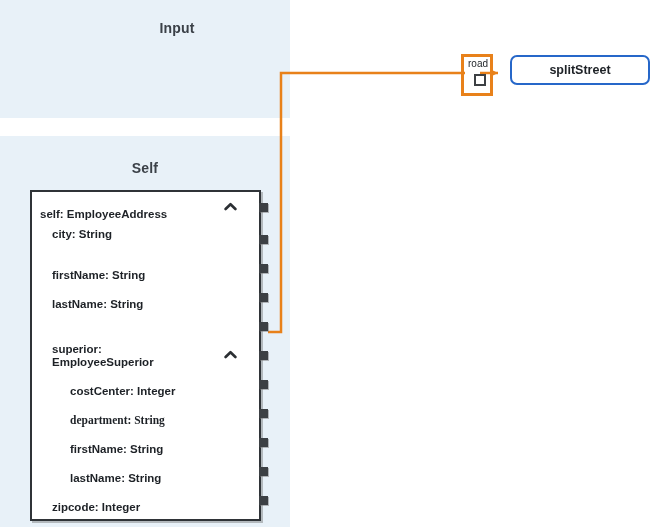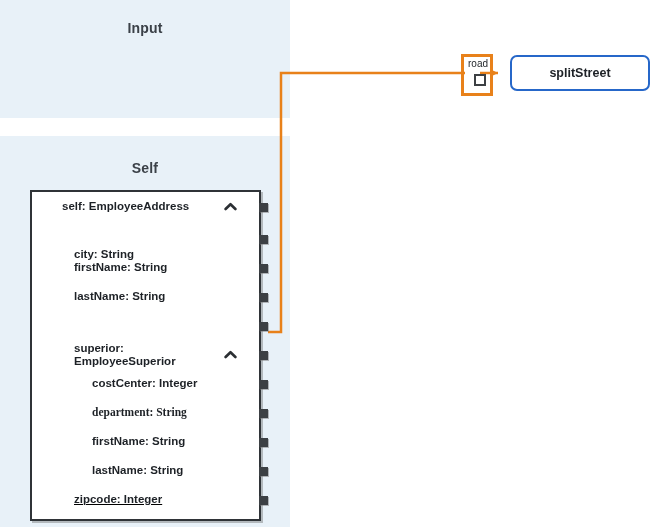--- a/index.html
+++ b/index.html
@@ -28,21 +28,21 @@
   .band-title {
     position: absolute;
     left: 0;
     width: 290px;
     text-align: center;
     font-size: 14px;
     font-weight: bold;
     color: #3b4148;
     letter-spacing: .2px;
   }
-  #title-input { top: 20px; }
+  #title-input { top: 20px; padding-left: 32px; }
   #title-self  { top: 160px; }
 
   
   #self-panel {
     position: absolute;
     left: 30px;
     top: 190px;
     width: 231px;
     height: 331px;
     background: #ffffff;
@@ -50,23 +50,22 @@
     box-sizing: border-box;
     box-shadow: 2px 2px 0 rgba(80,80,80,.35);
   }
 
   .field-row {
     position: absolute;
     left: 0;
     width: 100%;
     height: 29px;
     display: flex;
-    align-items: center;
-    box-sizing: border-box;
-    padding-left: 22px;
+    align-items: flex-end;
+    box-sizing: border-box;
   }
   .field-label {
     font-size: 11.5px;
     color: #1d2126;
     font-weight: bold;
     line-height: 13px;
     white-space: pre-line;
   }
   .lvl0 { padding-left: 8px; }
   .lvl1 { padding-left: 20px; }
@@ -133,21 +132,21 @@
     border: 2px solid #3c4044;
     background: #ffffff;
     box-sizing: border-box;
   }
 
   #split-node {
     position: absolute;
     left: 510px;
     top: 55px;
     width: 140px;
-    height: 36px;
+    height: 30px;
     border: 2px solid #2667c9;
     border-radius: 7px;
     background: #ffffff;
     box-sizing: border-box;
     display: flex;
     align-items: center;
     justify-content: center;
   }
   #split-node-label {
     font-size: 12.5px;
@@ -166,21 +165,21 @@
 
 <div id="self-panel">
     <div class="field-row" style="top: 0px;">
       <span class="field-label lvl0">self: EmployeeAddress</span>
       <span class="chev">
         <svg width="13" height="9" viewBox="0 0 13 9">
           <path d="M1.6 7 L6.5 2.2 L11.4 7" fill="none" stroke="#2b2f33" stroke-width="2.6" stroke-linecap="round" stroke-linejoin="round"></path>
         </svg>
       </span>
     </div>
-    <div class="field-row" style="top: 48px;">
+    <div class="field-row" style="top: 20px;">
       <span class="field-label lvl1">city: String</span>
     </div>
     <div class="field-row" style="top: 61px;">
       <span class="field-label lvl1">firstName: String</span>
     </div>
     <div class="field-row" style="top: 90px;">
       <span class="field-label lvl1">lastName: String</span>
     </div>
     <div class="field-row" style="top: 177px;">
       <span class="field-label lvl2">costCenter: Integer</span>
@@ -196,21 +195,21 @@
     </div>
     <div class="field-row" style="top: 206px; font-family: Liberation Serif, serif;">
       <span class="field-label lvl2">department: String</span>
     </div>
     <div class="field-row" style="top: 235px;">
       <span class="field-label lvl2">firstName: String</span>
     </div>
     <div class="field-row" style="top: 264px;">
       <span class="field-label lvl2">lastName: String</span>
     </div>
-    <div class="field-row" style="top: 293px; text-decoration: underline;">
+    <div class="field-row" style="top: 293px;">
       <span class="field-label lvl1">zipcode: Integer</span>
     </div>
   </div>
 
 <svg id="wire">
   <polyline points="268,332 281,332 281,73 465,73" fill="none" stroke="#e8811a" stroke-width="2.5" stroke-linejoin="miter" stroke-linecap="butt"></polyline>
   <polyline points="480,73 498,73" fill="none" stroke="#e8811a" stroke-width="2.5"></polyline>
   <polygon points="498,73 491,69.5 491,76.5" fill="#e8811a"></polygon>
 </svg>
 

